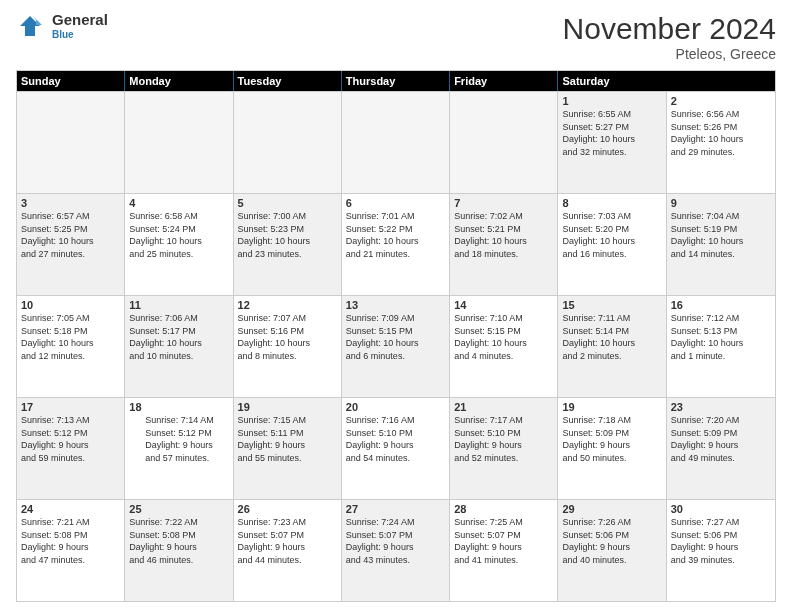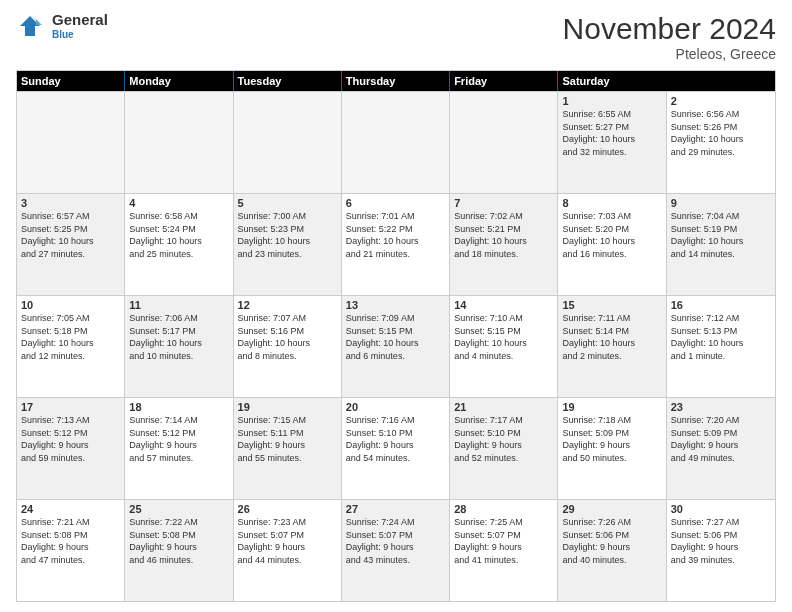--- a/index.html
+++ b/index.html
@@ -270,21 +270,21 @@
         <div class="cal-row">
           <div class="cal-cell shaded">
             <span class="day-num">17</span>
             <div class="day-info" style="white-space: pre-line;">Sunrise: 7:13 AM
 Sunset: 5:12 PM
 Daylight: 9 hours
 and 59 minutes.</div>
           </div>
           <div class="cal-cell">
             <span class="day-num">18</span>
-            <div class="day-info" style="white-space: pre-line;">Sunrise: 7:14 AM
+            <div class="day-info" style="white-space: pre-line; margin-left: 16px;">Sunrise: 7:14 AM
 Sunset: 5:12 PM
 Daylight: 9 hours
 and 57 minutes.</div>
           </div>
           <div class="cal-cell shaded">
             <span class="day-num">19</span>
             <div class="day-info" style="white-space: pre-line;">Sunrise: 7:15 AM
 Sunset: 5:11 PM
 Daylight: 9 hours
 and 55 minutes.</div>

